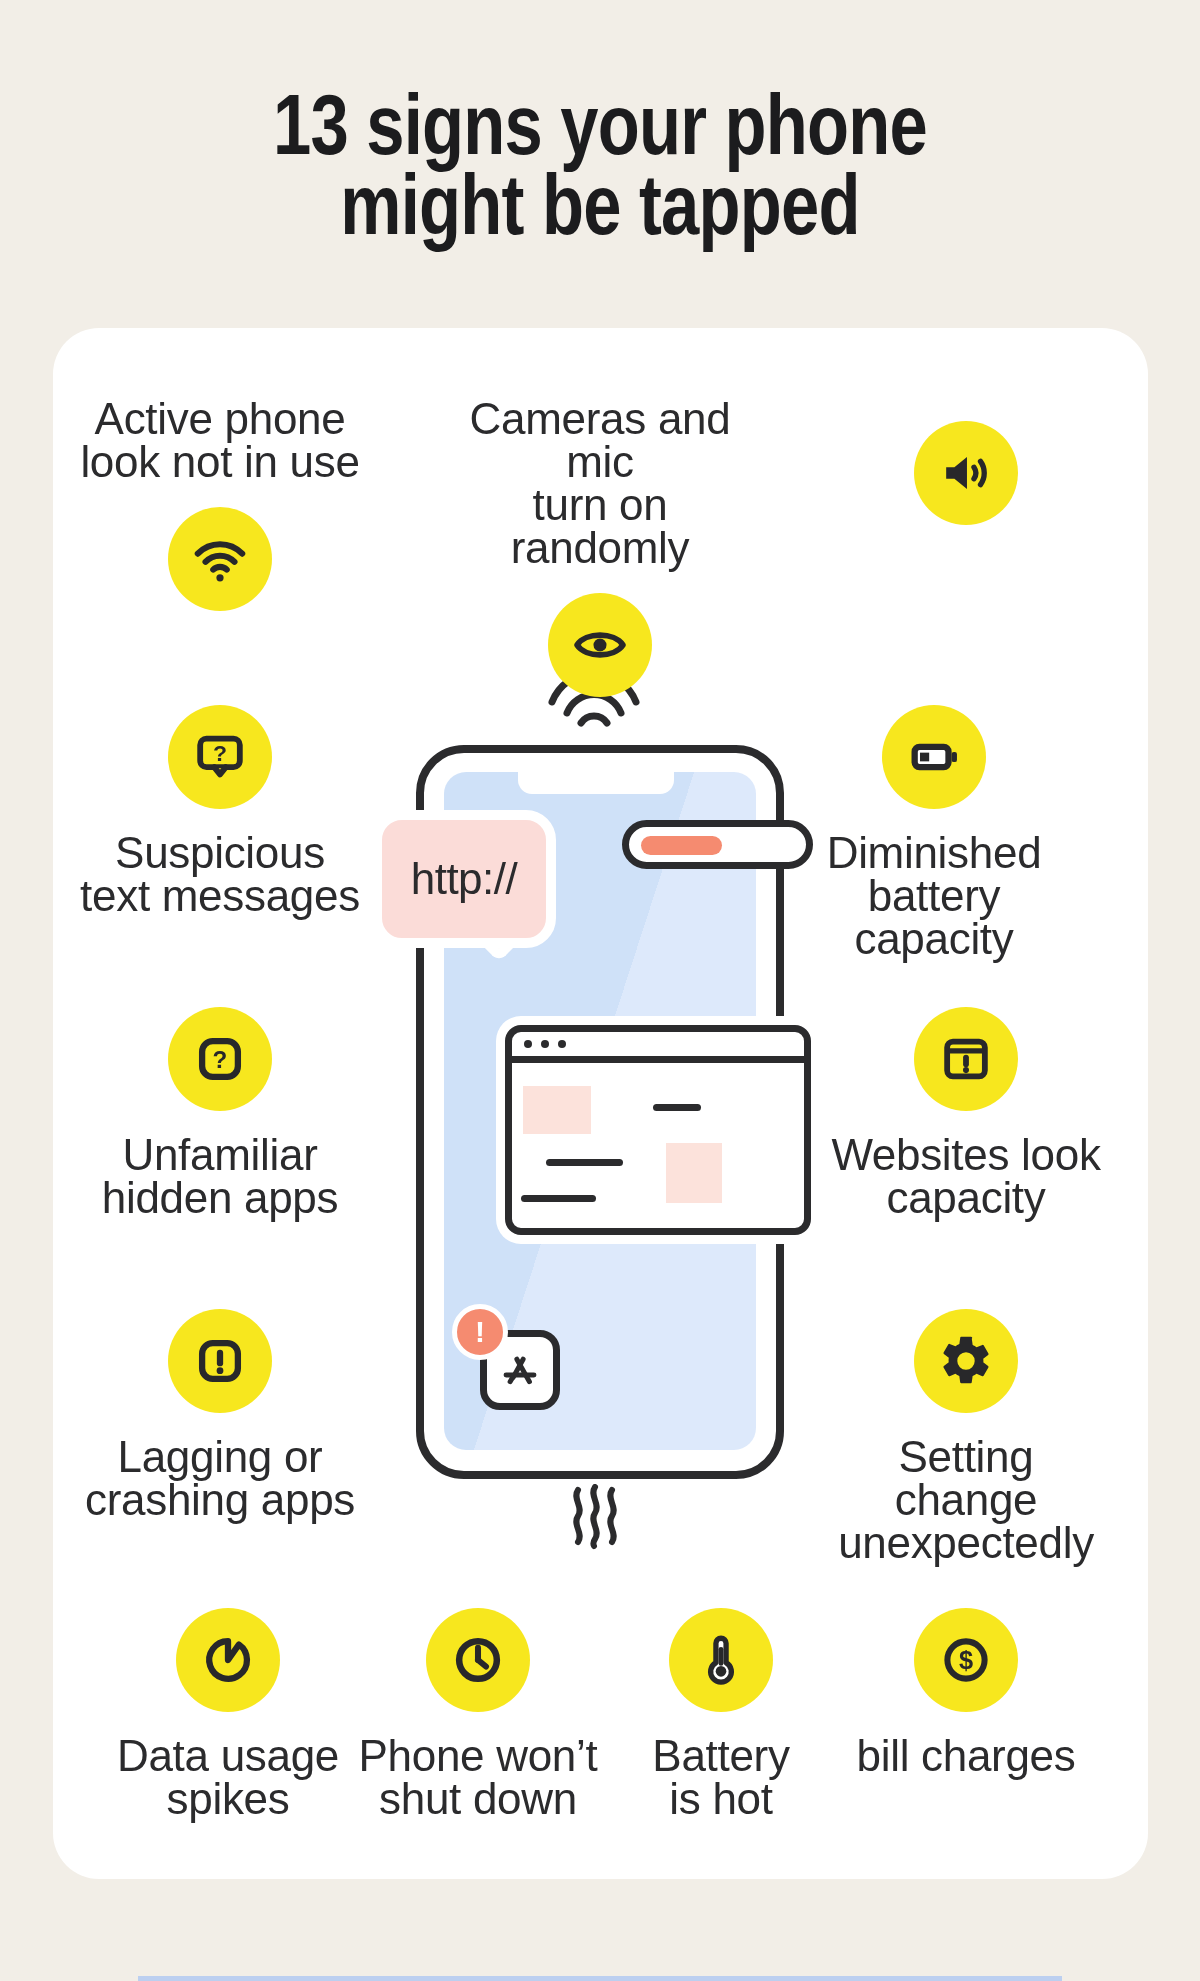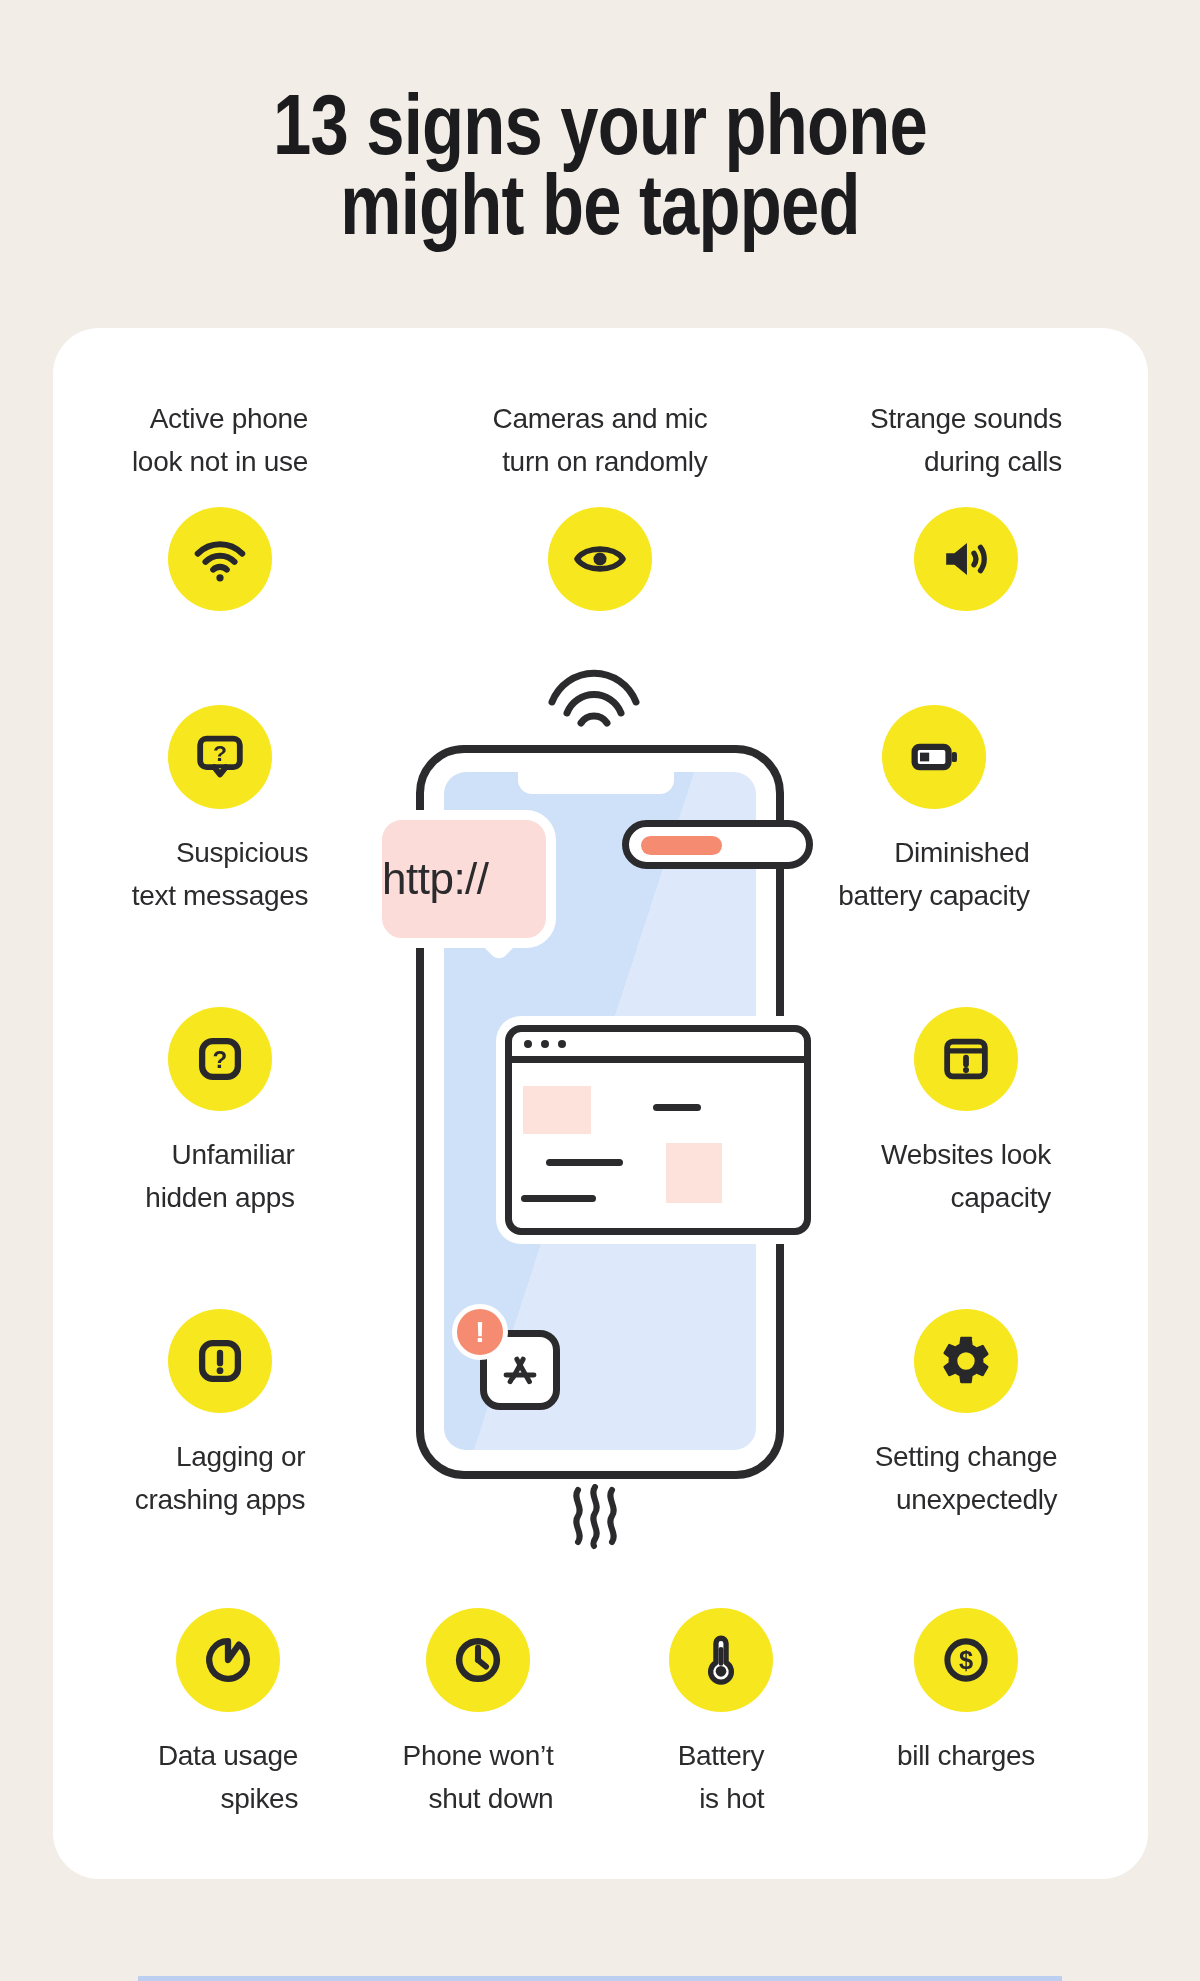--- a/index.html
+++ b/index.html
@@ -19,21 +19,21 @@
     position:absolute;left:53px;top:328px;width:1095px;height:1551px;
     background:#FFFFFF;border-radius:46px;
   }
   
   .sign{
     position:absolute;width:280px;
     display:flex;flex-direction:column;align-items:center;
   }
   .sign .gap-top{margin-top:24px;}
   .sign .gap-bot{margin-bottom:22px;}
-  .sign-label{ text-align:right;font-size:28px;line-height:43px;letter-spacing:-.3px;color:#2B2B2D;}
+  .sign-label{ text-align:center;font-size:44px;line-height:43px;letter-spacing:-.3px;color:#2B2B2D;}
   .badge{
     width:104px;height:104px;border-radius:50%;background:#F7E71E;
     display:flex;align-items:center;justify-content:center;flex:0 0 auto;
   }
   .badge svg{width:58px;height:58px;}
   .badge svg *{stroke:#28282A;}
   .badge svg .f{fill:#28282A;stroke:none;}
   .badge svg text{font-family:"Liberation Sans",sans-serif;font-weight:bold;fill:#28282A;stroke:none;}
   
   .phone{
@@ -75,21 +75,21 @@
   }
   .alert-badge{
     position:absolute;left:452px;top:1304px;width:56px;height:56px;box-sizing:border-box;
     background:#F58B70;border:5px solid #fff;border-radius:50%;
     display:flex;align-items:center;justify-content:center;
     color:#fff;font-size:30px;font-weight:bold;
   }
   .bubble{
     position:absolute;left:372px;top:810px;width:184px;height:138px;box-sizing:border-box;
     background:#FBDCD8;border:10px solid #fff;border-radius:30px;
-    display:flex;align-items:center;justify-content:flex-start;
+    display:flex;align-items:center;justify-content:center;
     font-size:44px;letter-spacing:-.5px;color:#2B2B2D;
   }
   .bubble-tail{
     position:absolute;left:474px;top:902px;width:40px;height:40px;background:#FBDCD8;
     border-right:10px solid #fff;border-bottom:10px solid #fff;border-bottom-right-radius:10px;
     transform:rotate(45deg);
   }
   .bottom-strip{
     position:absolute;left:138px;bottom:0;width:924px;height:5px;background:#BCCFF0;
   }
@@ -176,24 +176,20 @@
   </div>
   <div class="badge gap-top">
     <svg viewBox="0 0 24 24">
       <path stroke-width="2.4" fill="none" stroke-linejoin="round" d="M2.5 12 C6 6.6 18 6.6 21.5 12 C18 17.4 6 17.4 2.5 12 Z"></path>
       <circle class="f" cx="12" cy="12" r="2.7"></circle>
     </svg>
   </div>
 </div>
 
 <div class="sign" style="left:826px;top:397px">
-  <div class="sign-label">
-    <div>Strange sounds</div>
-    <div>during calls</div>
-  </div>
   <div class="badge gap-top">
     <svg viewBox="0 0 24 24">
       <path class="f" stroke-width="1.6" stroke-linejoin="round" d="M3.8 9.6 h3.4 L12.4 5.4 v13.2 L7.2 14.4 H3.8 Z"></path>
       <path stroke-width="2.2" fill="none" stroke-linecap="round" d="M15.3 9.6 a4.3 4.3 0 0 1 0 4.8"></path>
       <path stroke-width="2.2" fill="none" stroke-linecap="round" d="M18 7.2 a8.2 8.2 0 0 1 0 9.6"></path>
     </svg>
   </div>
 </div>
 
 <div class="sign" style="left:80px;top:705px">

